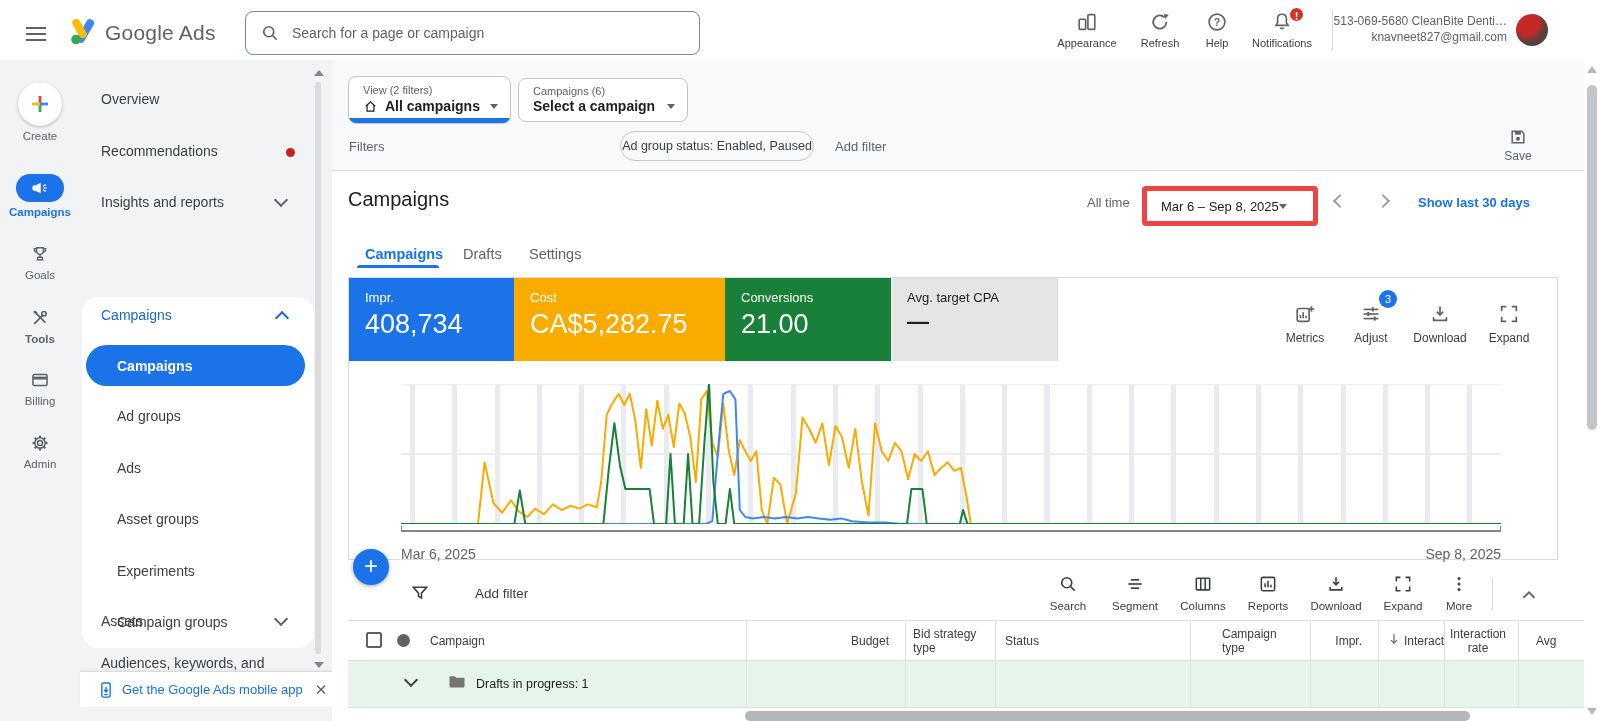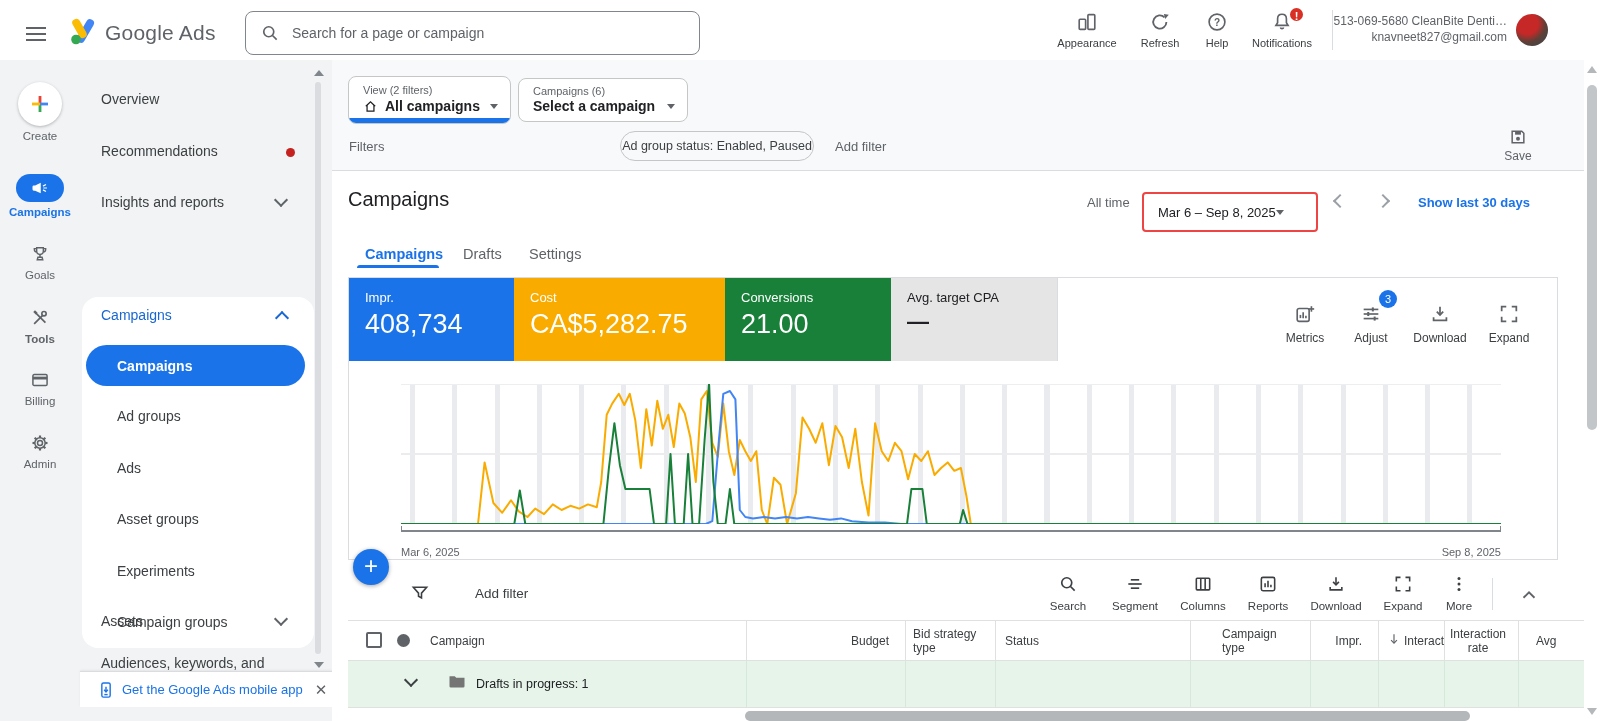--- a/index.html
+++ b/index.html
@@ -54,21 +54,21 @@
   .blue-underline { position:absolute; left:0; bottom:0; width:100%; height:5px; background:#1a73e8; }
   .caret { width:0; height:0; border-left:4.5px solid transparent; border-right:4.5px solid transparent; border-top:5.5px solid #5f6368; }
   .chip { position:absolute; height:30px; border:1px solid #c4c7c5; border-radius:15px; font-size:12.5px; color:#3c4043; display:flex; align-items:center; justify-content:center; background:transparent; }
   .gray-lbl { font-size:13px; color:#5f6368; }
   .save-block { position:absolute; left:1496px; top:127px; width:44px; text-align:center; color:#5f6368; }
   .save-block .lb { font-size:12px; margin-top:2px; }
 
   
   .main { position:absolute; left:332px; top:170px; width:1252px; height:551px; background:#fff; border-top:1px solid #dadce0; }
   .page-title { position:absolute; left:348px; top:188px; font-size:20px; color:#202124; }
-  .datebox { position:absolute; left:1142px; top:192px; width:176px; height:40px; border:2px solid #ef4444; border-radius:4px; background:#fff; display:flex; align-items:center; padding:0 14px; font-size:13px; color:#202124; }
+  .datebox { position:absolute; left:1142px; top:186px; width:176px; height:40px; border:5px solid #ef4444; border-radius:4px; background:#fff; display:flex; align-items:center; padding:0 14px; font-size:13px; color:#202124; }
   .pager-chev { width:10px; height:10px; border-right:2px solid #9aa0a6; border-bottom:2px solid #9aa0a6; }
   .link-blue { color:#1a73e8; font-size:13px; font-weight:bold; }
   .tab { position:absolute; top:246px; font-size:14.5px; color:#5f6368; }
   .tab.active { color:#1a73e8; font-weight:bold; }
   .tab-underline { position:absolute; left:357px; top:265px; width:82px; height:3px; background:#1a73e8; border-radius:3px 3px 0 0; }
 
   
   .summary { position:absolute; left:348px; top:277px; width:1210px; height:283px; border:1px solid #dadce0; }
   .scard { position:absolute; top:0; height:83px; padding:12px 16px; }
   .scard .sl { font-size:13px; }
@@ -81,21 +81,21 @@
     background-image:
       linear-gradient(#eceef0,#eceef0),
       linear-gradient(#ececee,#ececee),
       repeating-linear-gradient(to right, #e9ebee 0 5px, transparent 5px 42.3px);
     background-size:100% 1px, 100% 2px, 100% 100%;
     background-position:0 0, 0 50%, 9px 0;
     background-repeat:no-repeat, no-repeat, repeat; }
   .plot svg { position:absolute; left:0; top:0; width:100%; height:100%; }
   .brush { position:absolute; left:52px; top:252px; width:1100px; height:2px; background:#80868b; }
   .brush-tick { position:absolute; top:248px; width:1px; height:5px; background:#80868b; }
-  .axis-lbl { position:absolute; font-size:11px; color:#5f6368; }
+  .axis-lbl { position:absolute; font-size:14px; color:#5f6368; }
 
   
   .fab-plus { position:absolute; left:353px; top:549px; width:36px; height:36px; border-radius:50%; background:#1a73e8; color:#fff; font-size:24px; line-height:34px; text-align:center; box-shadow:0 1px 4px rgba(0,0,0,.35); }
   .tbl-act { position:absolute; top:572px; text-align:center; color:#3c4043; }
   .tbl-act .ic { height:24px; display:flex; align-items:center; justify-content:center; }
   .tbl-act .lb { font-size:11.5px; margin-top:4px; }
   .hline { position:absolute; background:#e0e0e0; height:1px; }
   .vline { position:absolute; background:#e0e0e0; width:1px; }
   .th { position:absolute; font-size:12px; color:#3c4043; line-height:14px; }
   .checkbox { position:absolute; width:16px; height:16px; border:2px solid #5f6368; border-radius:2px; background:#fff; }

